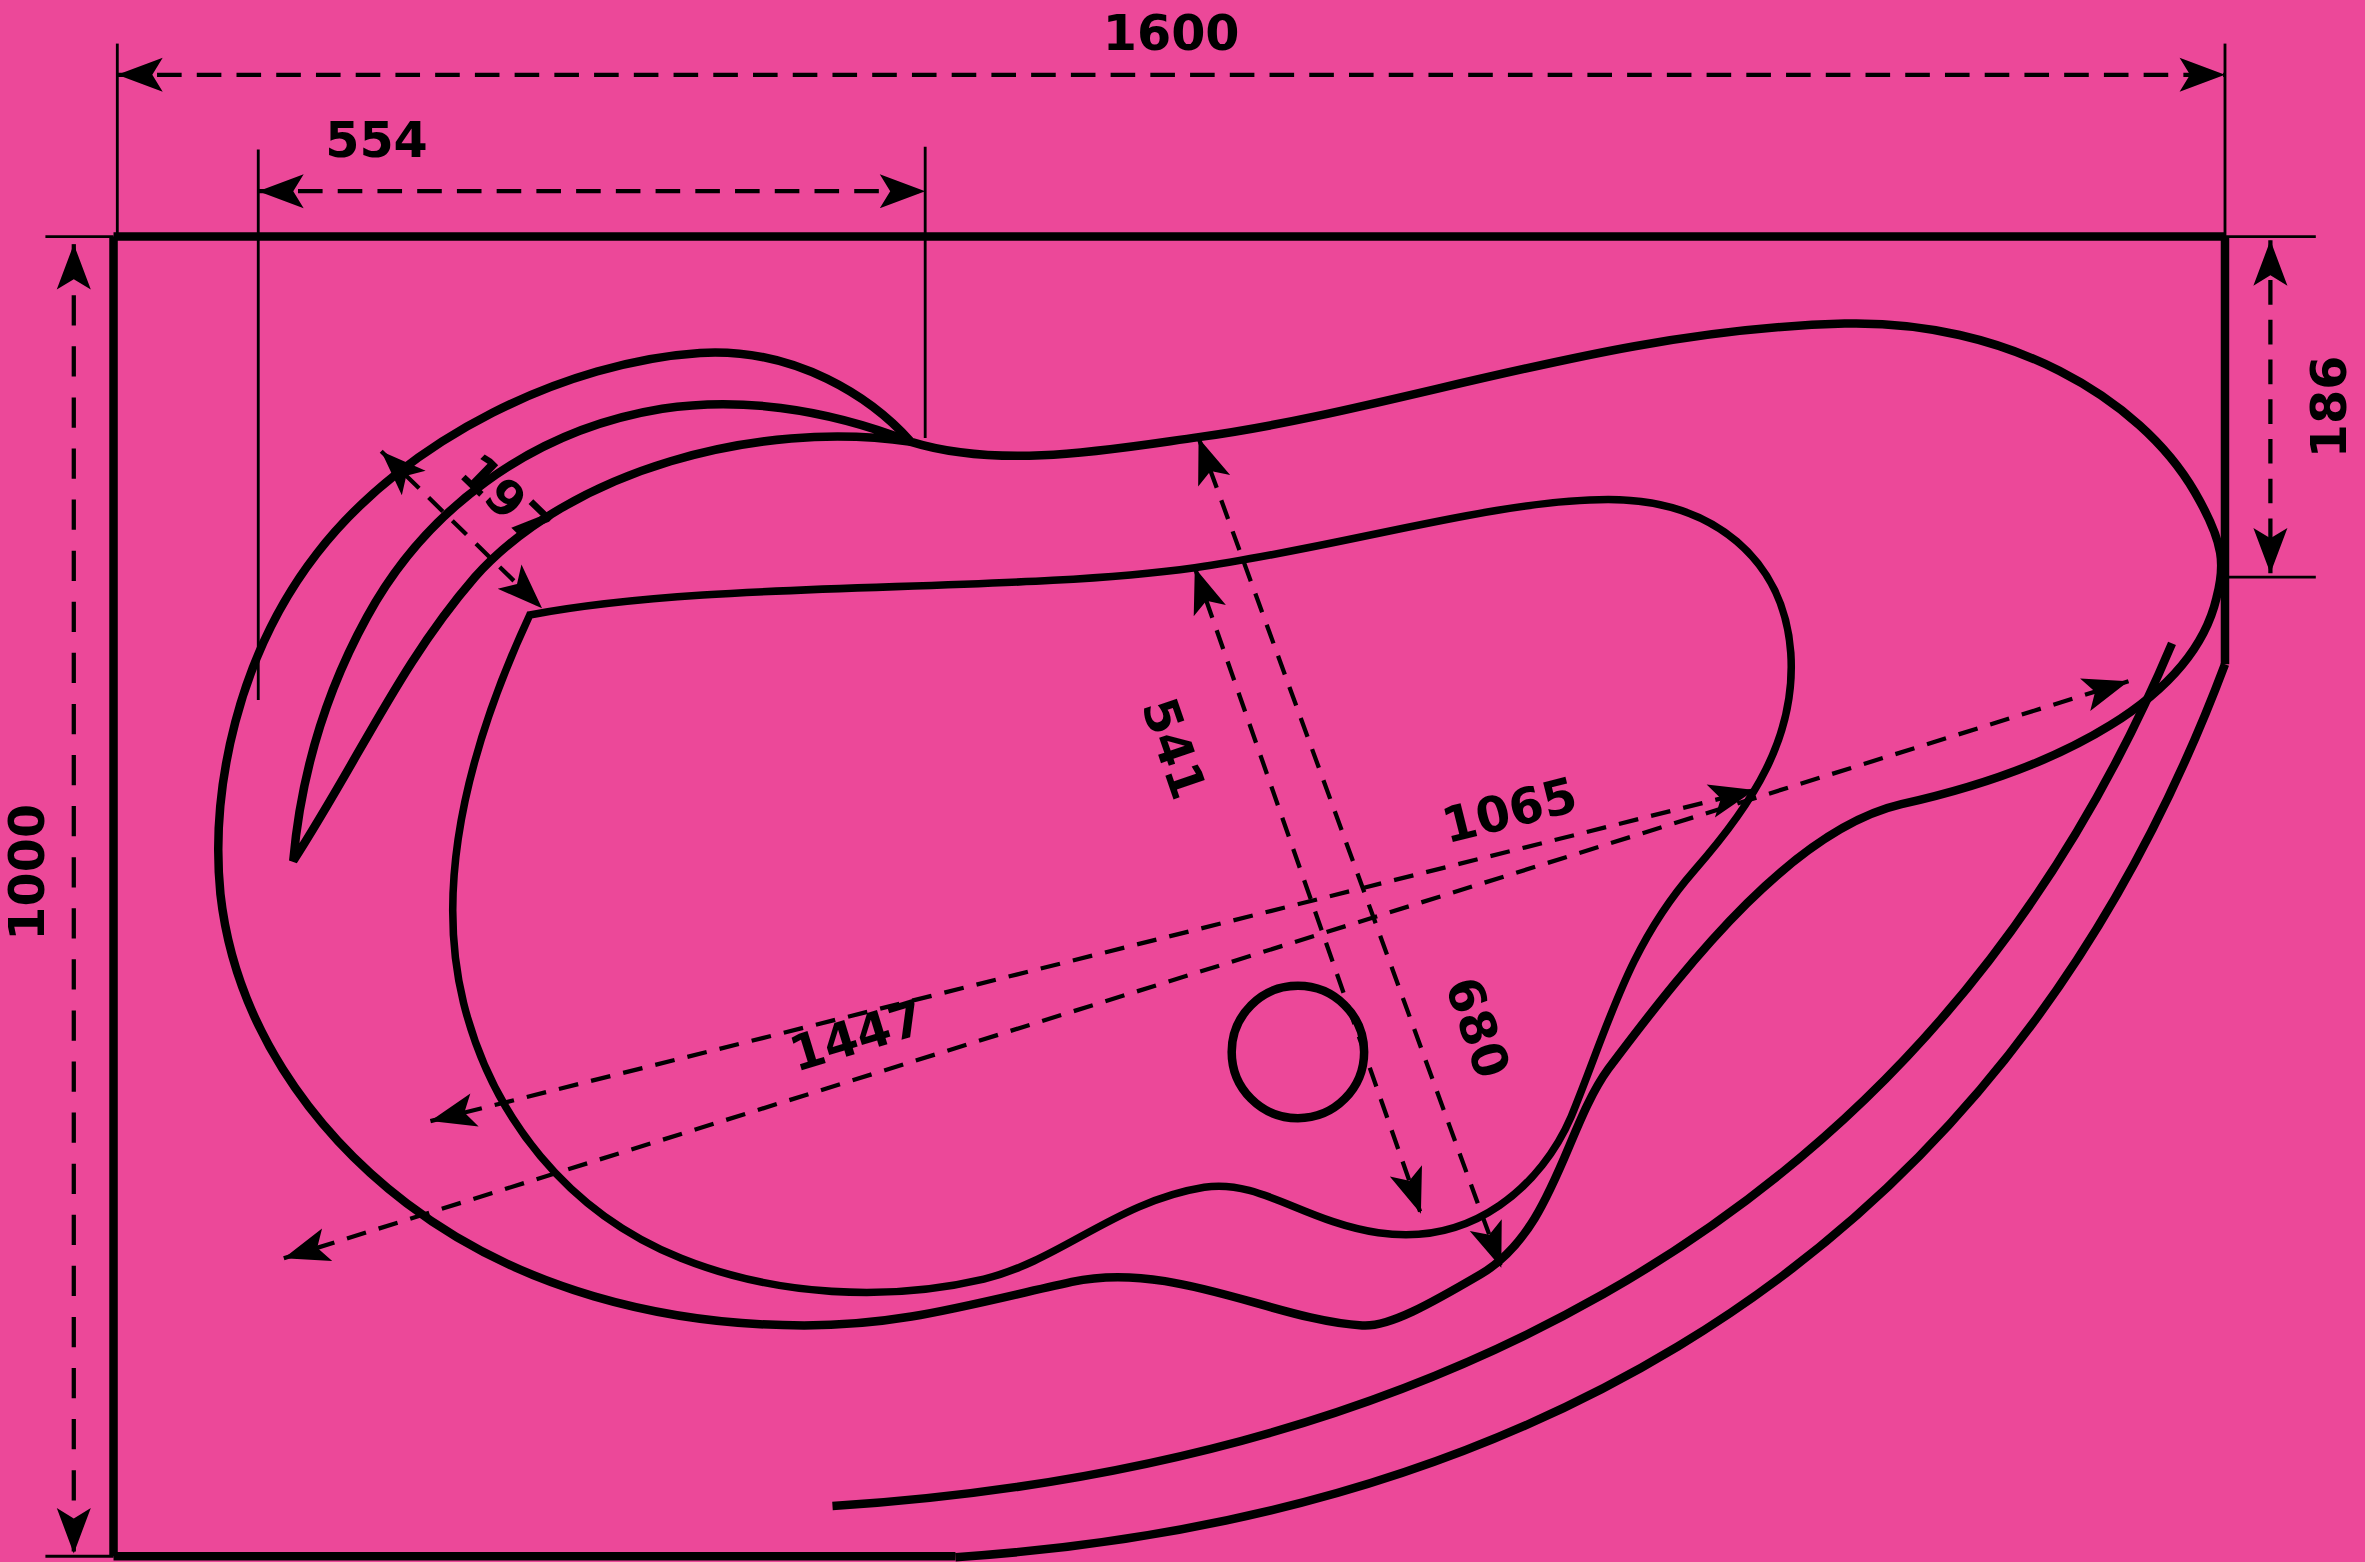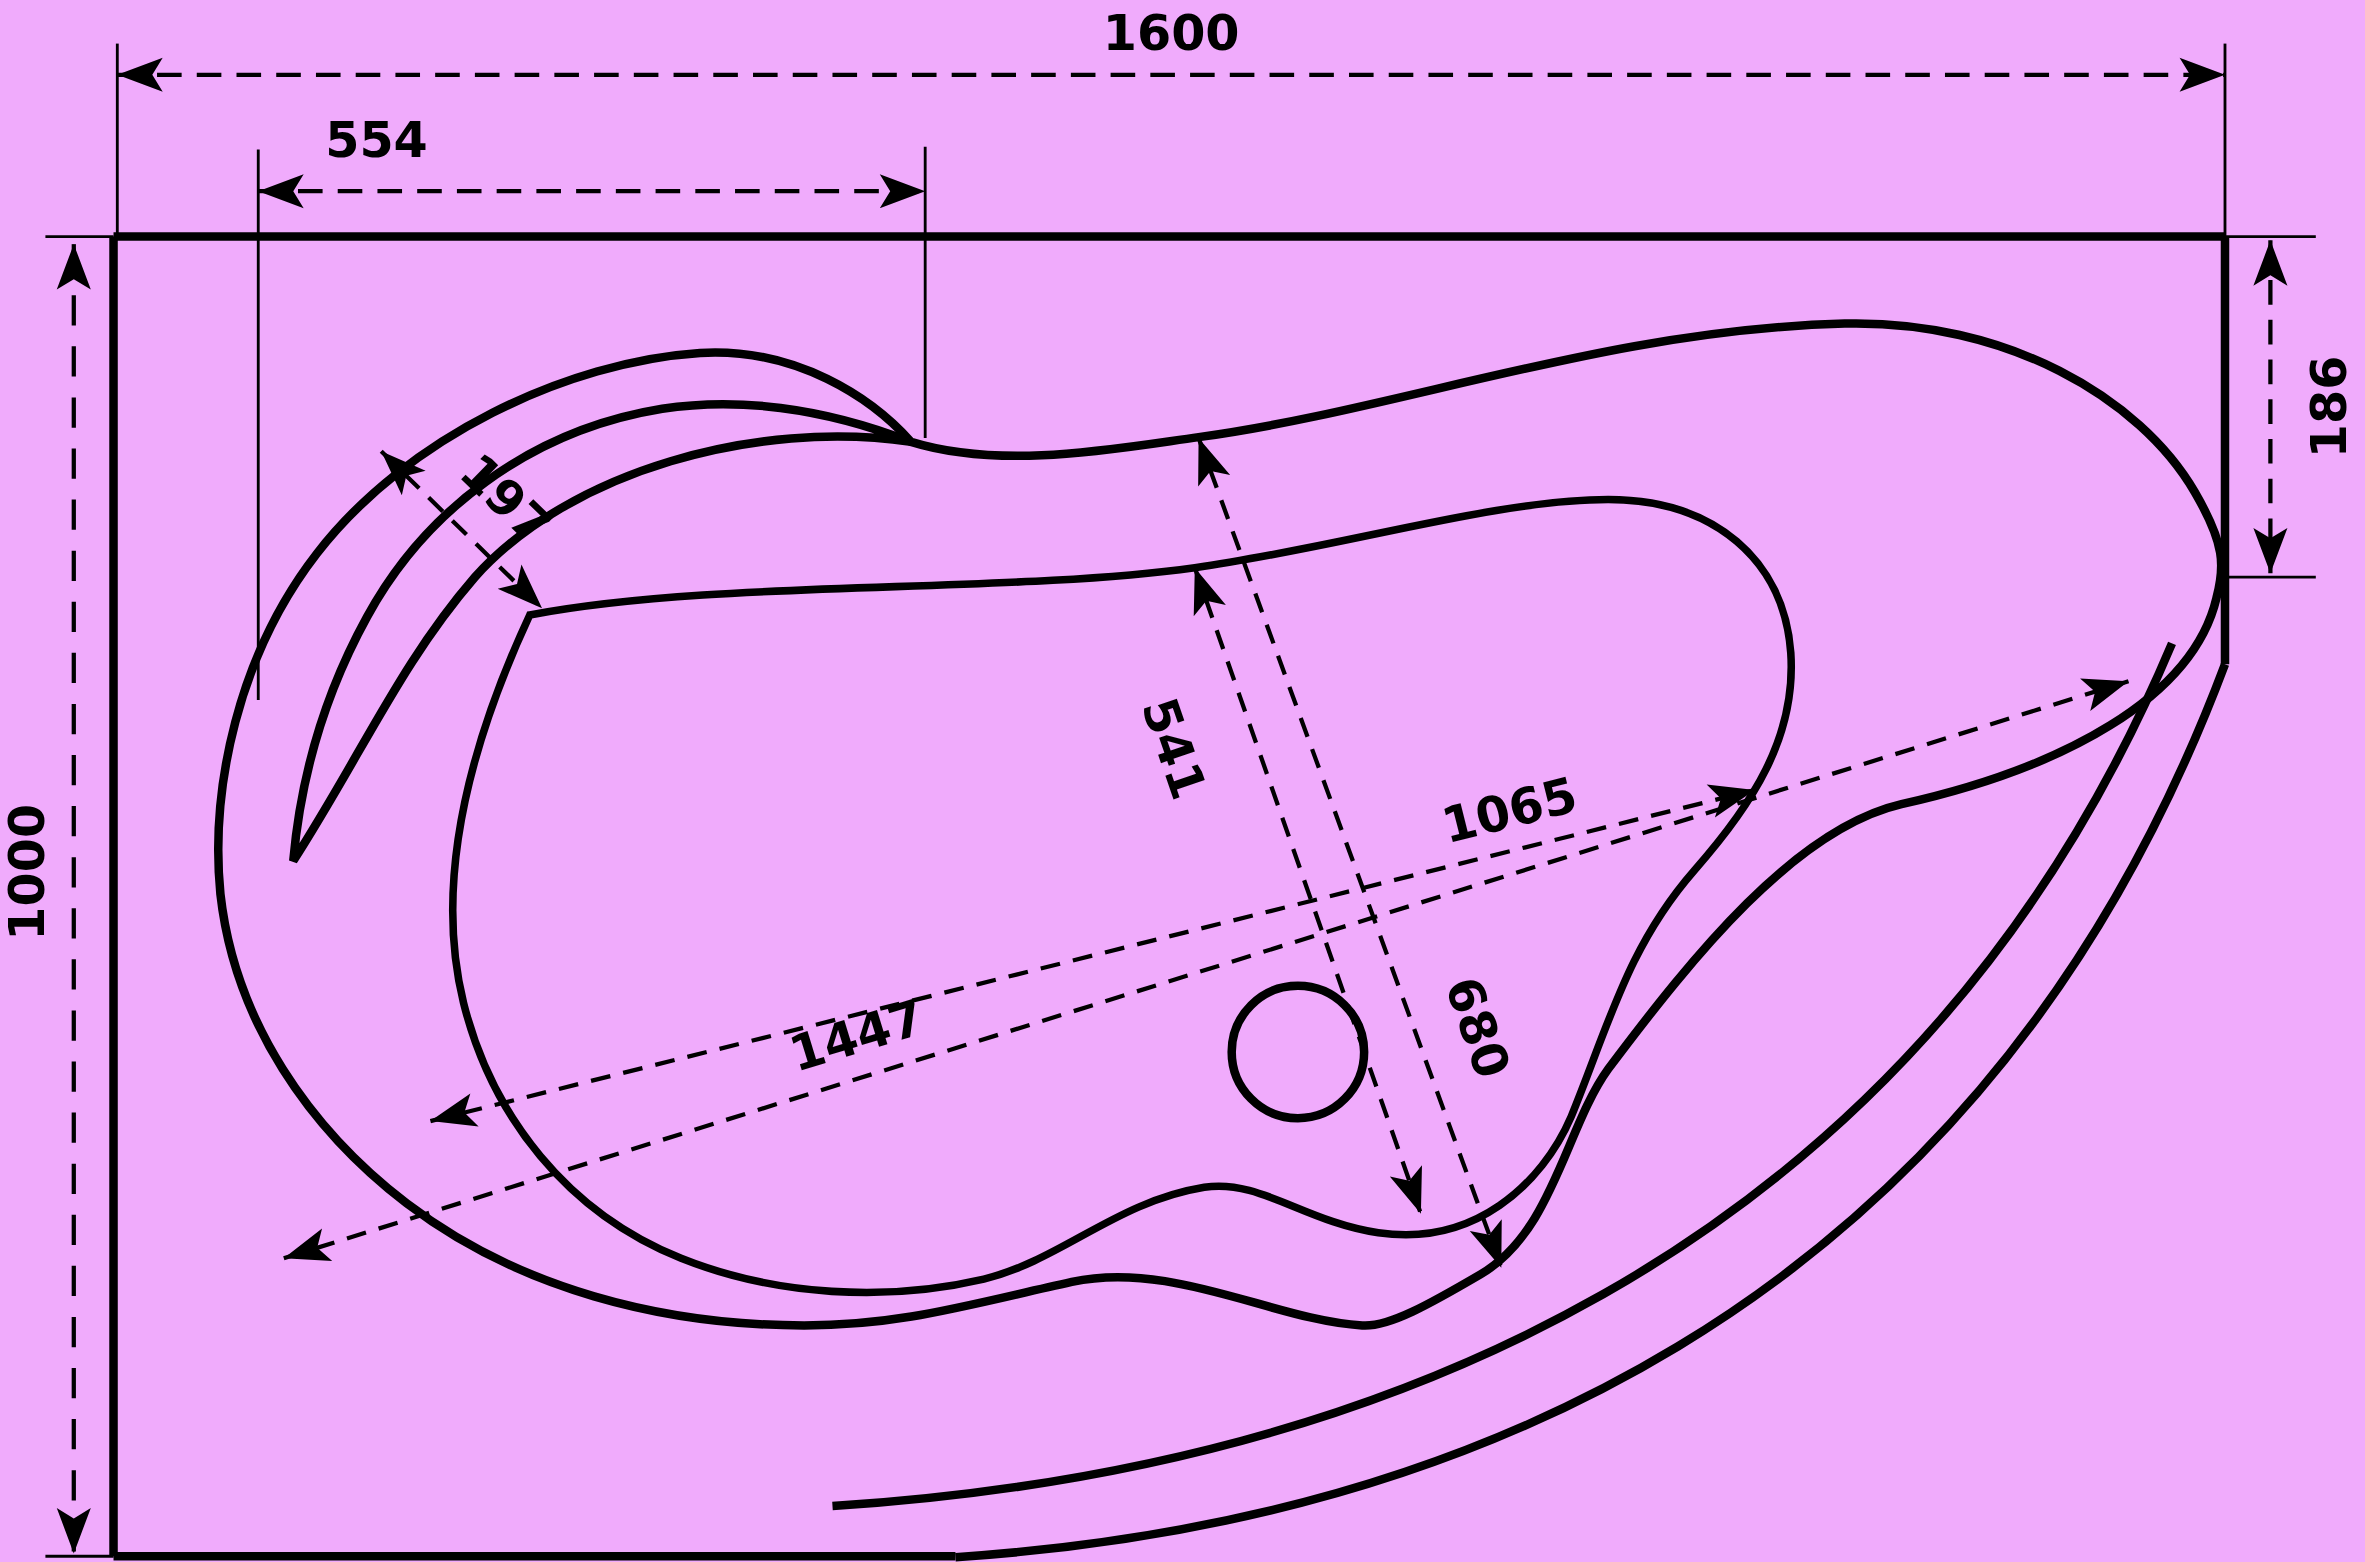--- a/index.html
+++ b/index.html
@@ -7,21 +7,21 @@
     padding: 0;
     background: #ffffff;
     font-family: "DejaVu Sans", sans-serif;
   }
   .drawing-wrap {
     width: 100%;
     height: 100vh;
     display: flex;
     align-items: center;
     justify-content: center;
-    background: #f0abfc;
+    background: #ec4899;
   }
   svg { display: block; width: 100%; height: 100%; }
   .solid-thick { fill: none; stroke: #000; stroke-width: 9; stroke-linecap: butt; }
   .solid-med   { fill: none; stroke: #000; stroke-width: 8; }
   .ext-line    { fill: none; stroke: #000; stroke-width: 3; }
   .dim-line    { fill: none; stroke: #000; stroke-width: 4.5; stroke-dasharray: 26 16; }
   .dim-line-long { fill: none; stroke: #000; stroke-width: 4.5; stroke-dasharray: 32 22; }
   .dim-line-diag { fill: none; stroke: #000; stroke-width: 4.5; stroke-dasharray: 21 14; }
   .dim-text {
     fill: #000;

